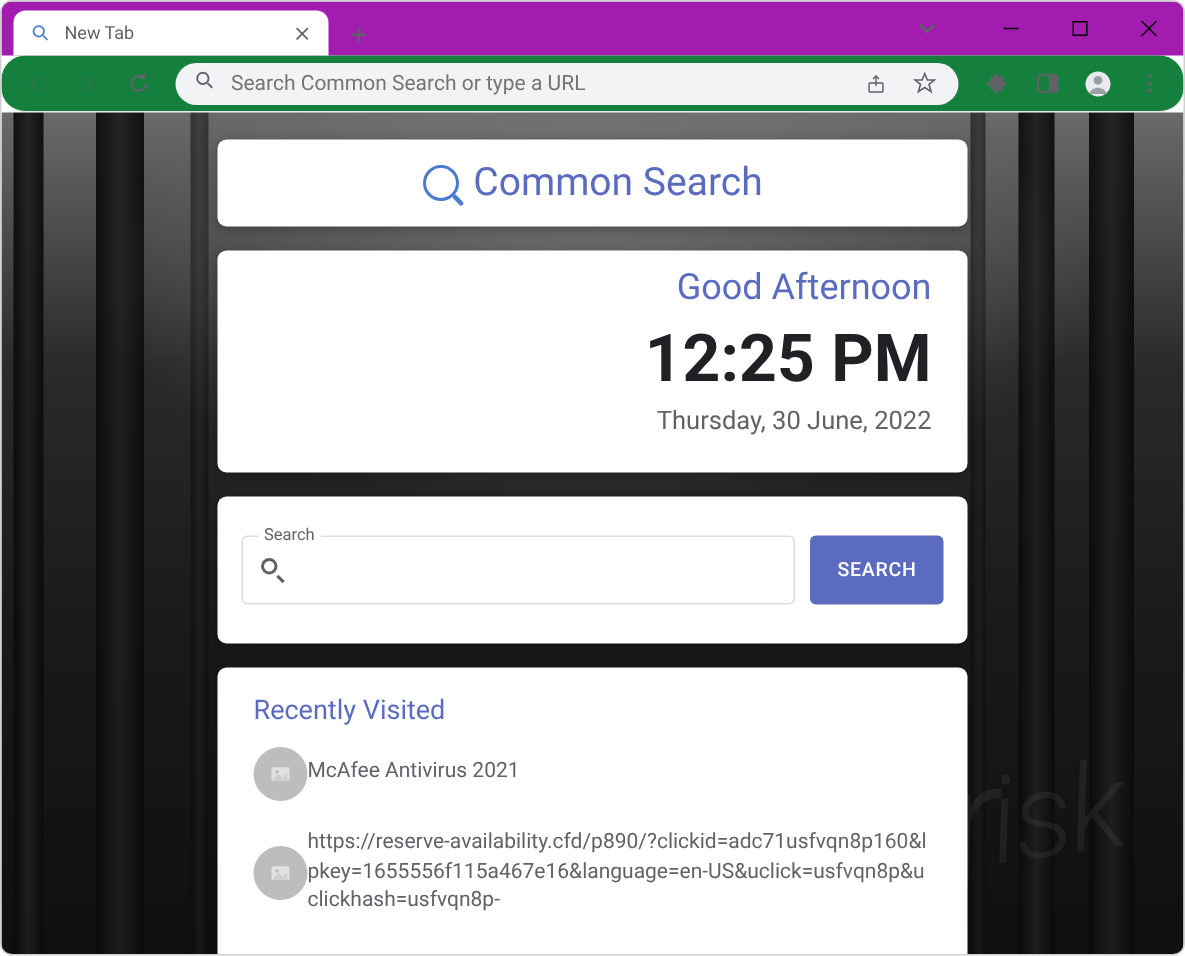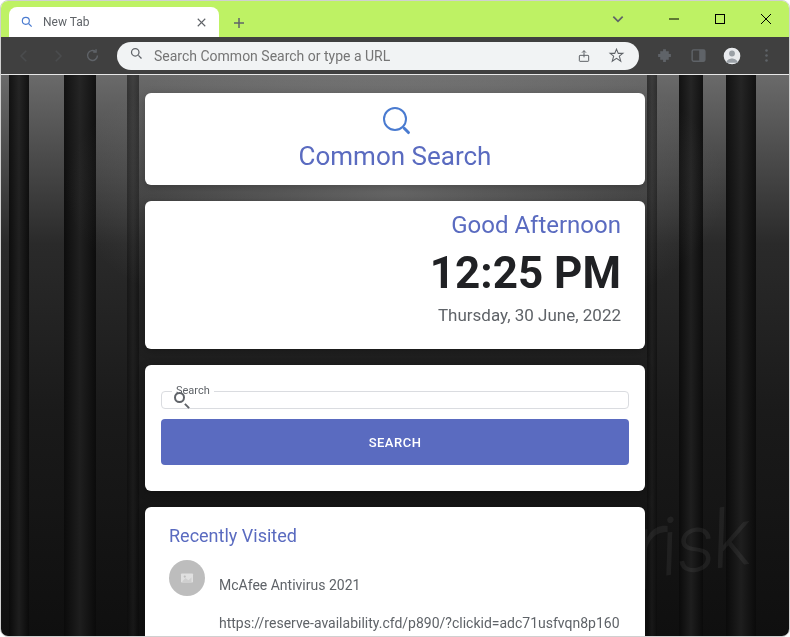--- a/index.html
+++ b/index.html
@@ -5,68 +5,68 @@
 * { margin: 0; padding: 0; box-sizing: border-box; font-family: -apple-system, BlinkMacSystemFont, "Segoe UI", Roboto, Arial, sans-serif; }
 body { width: 790px; height: 637px; overflow: hidden; background: #fff; border: 1px solid #d0d0d0; border-radius: 8px; position: relative; }
 
 
 .window-controls { position: absolute; top: 0; right: 0; height: 36px; display: flex; align-items: center; gap: 0; }
 .wc-btn { width: 46px; height: 36px; display: flex; align-items: center; justify-content: center; cursor: pointer; }
 .wc-btn svg { width: 12px; height: 12px; }
 .chevron-wrap { width: 46px; height: 36px; display: flex; align-items: center; justify-content: center; margin-right: 10px; }
 
 
-.tab-strip { height: 36px; background: #bef264; display: flex; align-items: flex-end; padding-left: 8px; padding-top: 6px; }
+.tab-strip { height: 36px; background: #a21caf; display: flex; align-items: flex-end; padding-left: 8px; padding-top: 6px; }
 .tab { height: 30px; width: 210px; background: #fff; border-radius: 8px 8px 0 0; display: flex; align-items: center; padding: 0 10px; gap: 8px; font-size: 12px; color: #5f6368; position: relative; }
 .tab-icon { width: 16px; height: 16px; display: flex; align-items: center; justify-content: center; }
 .tab-close { margin-left: auto; width: 16px; height: 16px; display: flex; align-items: center; justify-content: center; cursor: pointer; }
 .new-tab-btn { width: 28px; height: 28px; display: flex; align-items: center; justify-content: center; margin-left: 6px; cursor: pointer; border-radius: 50%; }
 
 
-.toolbar { height: 38px; background: #404040; border-bottom: 1px solid #e8e8e8; display: flex; align-items: center; padding: 0 8px; gap: 4px; }
+.toolbar { height: 38px; background: #15803d; border-bottom: 1px solid #e8e8e8; display: flex; align-items: center; padding: 0 8px; gap: 4px; border-radius: 16px; }
 .nav-btn { width: 30px; height: 30px; display: flex; align-items: center; justify-content: center; border-radius: 50%; cursor: pointer; }
 .nav-btn.disabled { opacity: 0.35; cursor: default; }
 .omnibox { flex: 1; height: 28px; background: #f1f3f4; border-radius: 14px; display: flex; align-items: center; padding: 0 12px; gap: 10px; margin: 0 6px; }
 .omnibox input { flex: 1; border: none; background: transparent; outline: none; font-size: 14px; color: #5f6368; }
 .toolbar-icon { width: 30px; height: 30px; display: flex; align-items: center; justify-content: center; border-radius: 50%; cursor: pointer; }
 
 
 .page-bg { height: 562px; background: linear-gradient(180deg, #6a6a6a 0%, #2a2a2a 30%, #1a1a1a 60%, #0f0f0f 100%); position: relative; overflow: hidden; }
 .forest { position: absolute; inset: 0; }
 .tree { position: absolute; bottom: 0; width: 18px; height: 100%; background: linear-gradient(90deg, #0a0a0a 0%, #1f1f1f 50%, #0a0a0a 100%); opacity: 0.92; }
 .tree:nth-child(1){left:1%;width:20px}
 .tree:nth-child(2){left:8%;width:32px}
 .tree:nth-child(3){left:16%;width:12px; opacity:0.55}
 .tree:nth-child(4){left:86%;width:24px}
 .tree:nth-child(5){left:92%;width:30px}
 .tree:nth-child(6){left:82%;width:10px;opacity:0.6}
 .fog { position: absolute; inset: 0; background: radial-gradient(ellipse 60% 40% at 50% 20%, rgba(180,180,180,0.35), transparent 70%); }
 
 .content-col { position: relative; width: 500px; margin: 0 auto; padding-top: 18px; display: flex; flex-direction: column; gap: 16px; }
-.card { background: #fff; border-radius: 6px; box-shadow: 0 2px 8px rgba(0,0,0,0.25); padding: 18px 24px; flex-direction: column; }
+.card { background: #fff; border-radius: 6px; box-shadow: 0 2px 8px rgba(0,0,0,0.25); padding: 18px 24px; }
 
 .header-card { display: flex; align-items: center; justify-content: center; gap: 10px; padding: 14px 24px; }
 .header-icon { width: 24px; height: 24px; border: 2.5px solid #4a7bd0; border-radius: 50%; position: relative; flex-shrink: 0; }
 .header-icon::after { content: ''; position: absolute; width: 9px; height: 2.5px; background: #4a7bd0; bottom: -2px; right: -6px; transform: rotate(45deg); border-radius: 2px; }
 .header-title { font-size: 26px; color: #5a6bc0; font-weight: 400; }
 
 .clock-card { text-align: right; padding: 10px 24px 24px; }
 .greeting { font-size: 24px; color: #5a6bc0; margin-bottom: 8px; }
 .time { font-size: 44px; font-weight: 700; color: #202124; margin-bottom: 6px; }
 .date { font-size: 17px; color: #5f6368; }
 
 .search-card { display: flex; gap: 10px; padding: 26px 16px; }
 .search-field { flex: 1; position: relative; border: 1px solid #dadce0; border-radius: 4px; display: flex; align-items: center; padding: 0 12px; height: 46px; }
 .search-field-label { position: absolute; top: -8px; left: 10px; background: #fff; padding: 0 4px; font-size: 11px; color: #5f6368; }
 .search-input { flex: 1; border: none; outline: none; font-size: 15px; color: #202124; margin-left: 8px; }
 .search-btn { background: #5a6bc0; color: #fff; border: none; border-radius: 4px; padding: 0 18px; font-size: 13px; font-weight: 500; letter-spacing: 0.5px; cursor: pointer; height: 46px; }
 
 .recent-card { padding: 18px 24px 40px; }
 .recent-title { font-size: 18px; color: #5a6bc0; margin-bottom: 12px; }
-.recent-item { display: flex; align-items: flex-end; gap: 14px; margin-bottom: 18px; }
+.recent-item { display: flex; align-items: center; margin-bottom: 18px; }
 .recent-thumb { width: 36px; height: 36px; border-radius: 50%; background: #bdbdbd; flex-shrink: 0; display: flex; align-items: center; justify-content: center; margin-top: 2px; }
 .recent-text { font-size: 14px; color: #5f6368; line-height: 1.4; word-break: break-all; }
 
 
 .watermark { position: absolute; right: 40px; bottom: 40px; font-size: 80px; color: rgba(255,255,255,0.06); font-style: italic; font-weight: 300; transform: rotate(-8deg); pointer-events: none; letter-spacing: -2px; }
 .watermark .r { display: inline-block; transform: scale(1.4); }
 
 .mag-icon { width: 16px; height: 16px; position: relative; }
 .mag-icon .circ { width: 11px; height: 11px; border: 2px solid #5f6368; border-radius: 50%; position: absolute; top: 0; left: 0; }
 .mag-icon .hand { width: 6px; height: 2px; background: #5f6368; position: absolute; bottom: 1px; right: 0; transform: rotate(45deg); }

